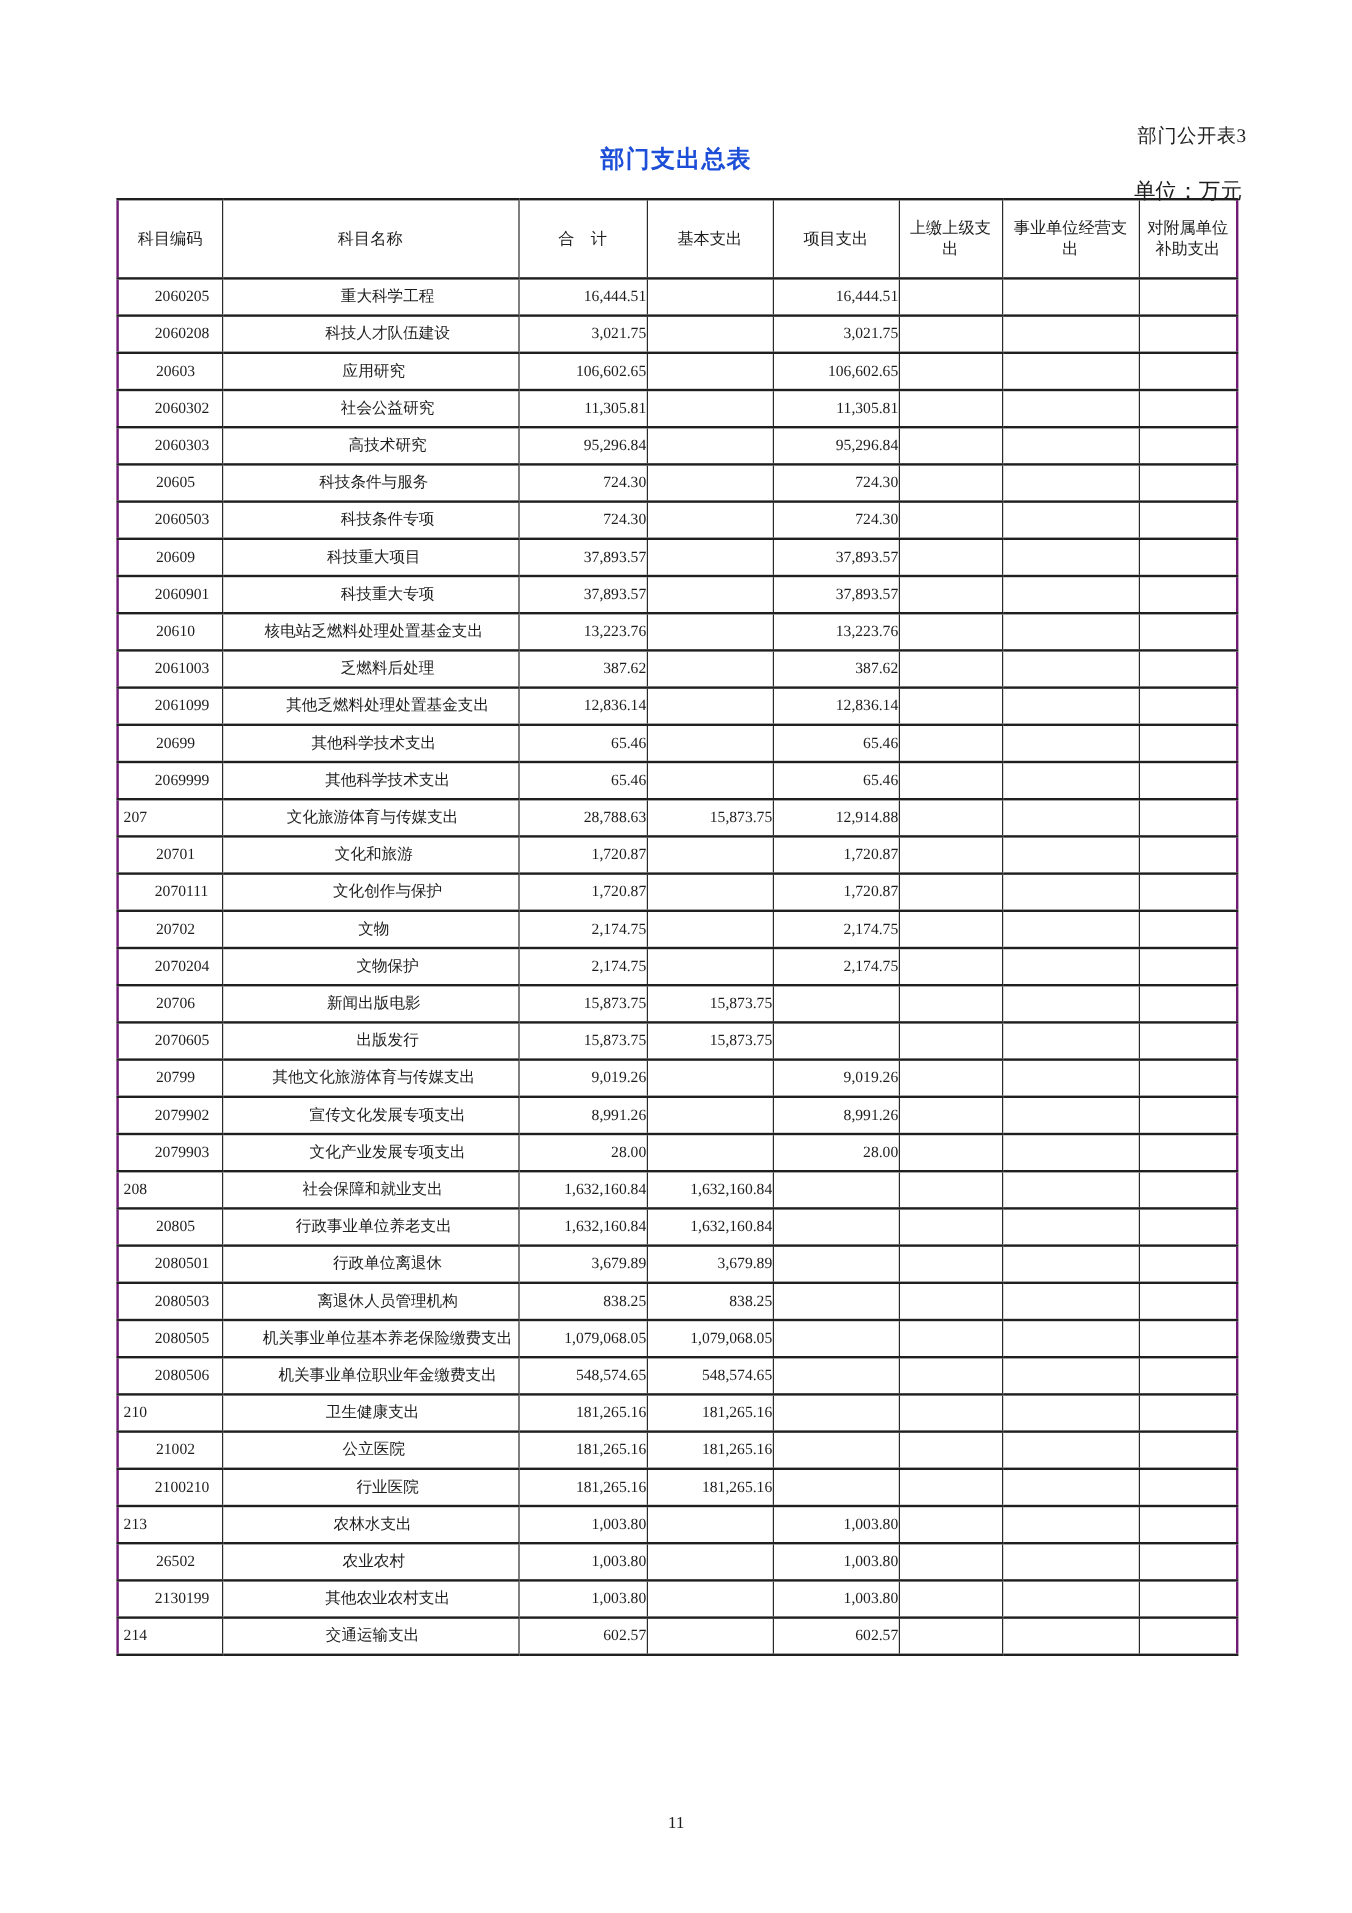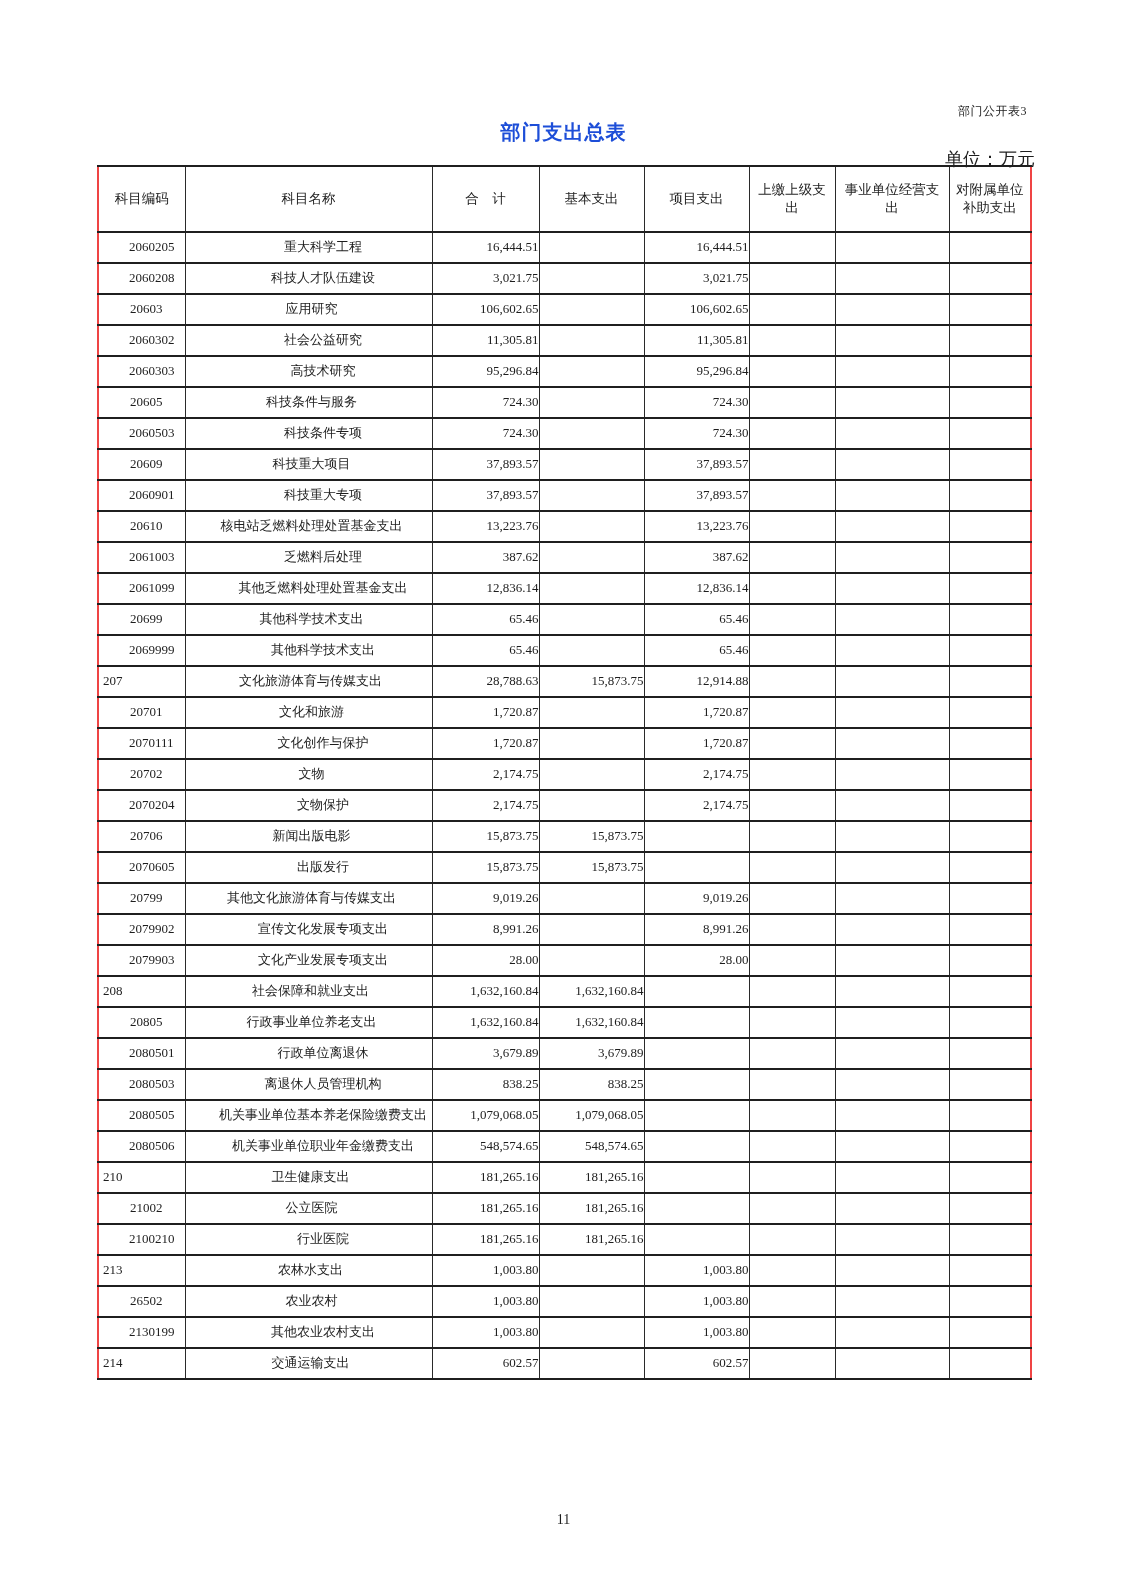--- a/index.html
+++ b/index.html
@@ -12,22 +12,22 @@
     width: 1127px;
     height: 1594px;
     background: #ffffff;
     font-family: "Liberation Serif", "DejaVu Serif", serif;
     color: #1d1d1d;
     overflow: hidden;
   }
   .corner-label {
     position: absolute;
     top: 103px;
-    right: 100px;
-    font-size: 12px;
+    right: 88px;
+    font-size: 16px;
     letter-spacing: 0.5px;
   }
   .doc-title {
     position: absolute;
     top: 119px;
     left: 0;
     width: 100%;
     margin: 0;
     text-align: center;
     font-family: "Liberation Sans", "DejaVu Sans", sans-serif;
@@ -42,21 +42,21 @@
     right: 92px;
     font-size: 18px;
   }
   table.budget {
     position: absolute;
     left: 97px;
     top: 165px;
     width: 933px;
     border-collapse: collapse;
     table-layout: fixed;
-    border: 2px solid #ef4444;
+    border: 2px solid #701a75;
   }
   table.budget th,
   table.budget td {
     border-left: 1px solid #2a2a2a;
     border-right: 1px solid #2a2a2a;
     border-top: 2px solid #1f1f1f;
     border-bottom: 2px solid #1f1f1f;
     overflow: hidden;
     white-space: normal;
   }

